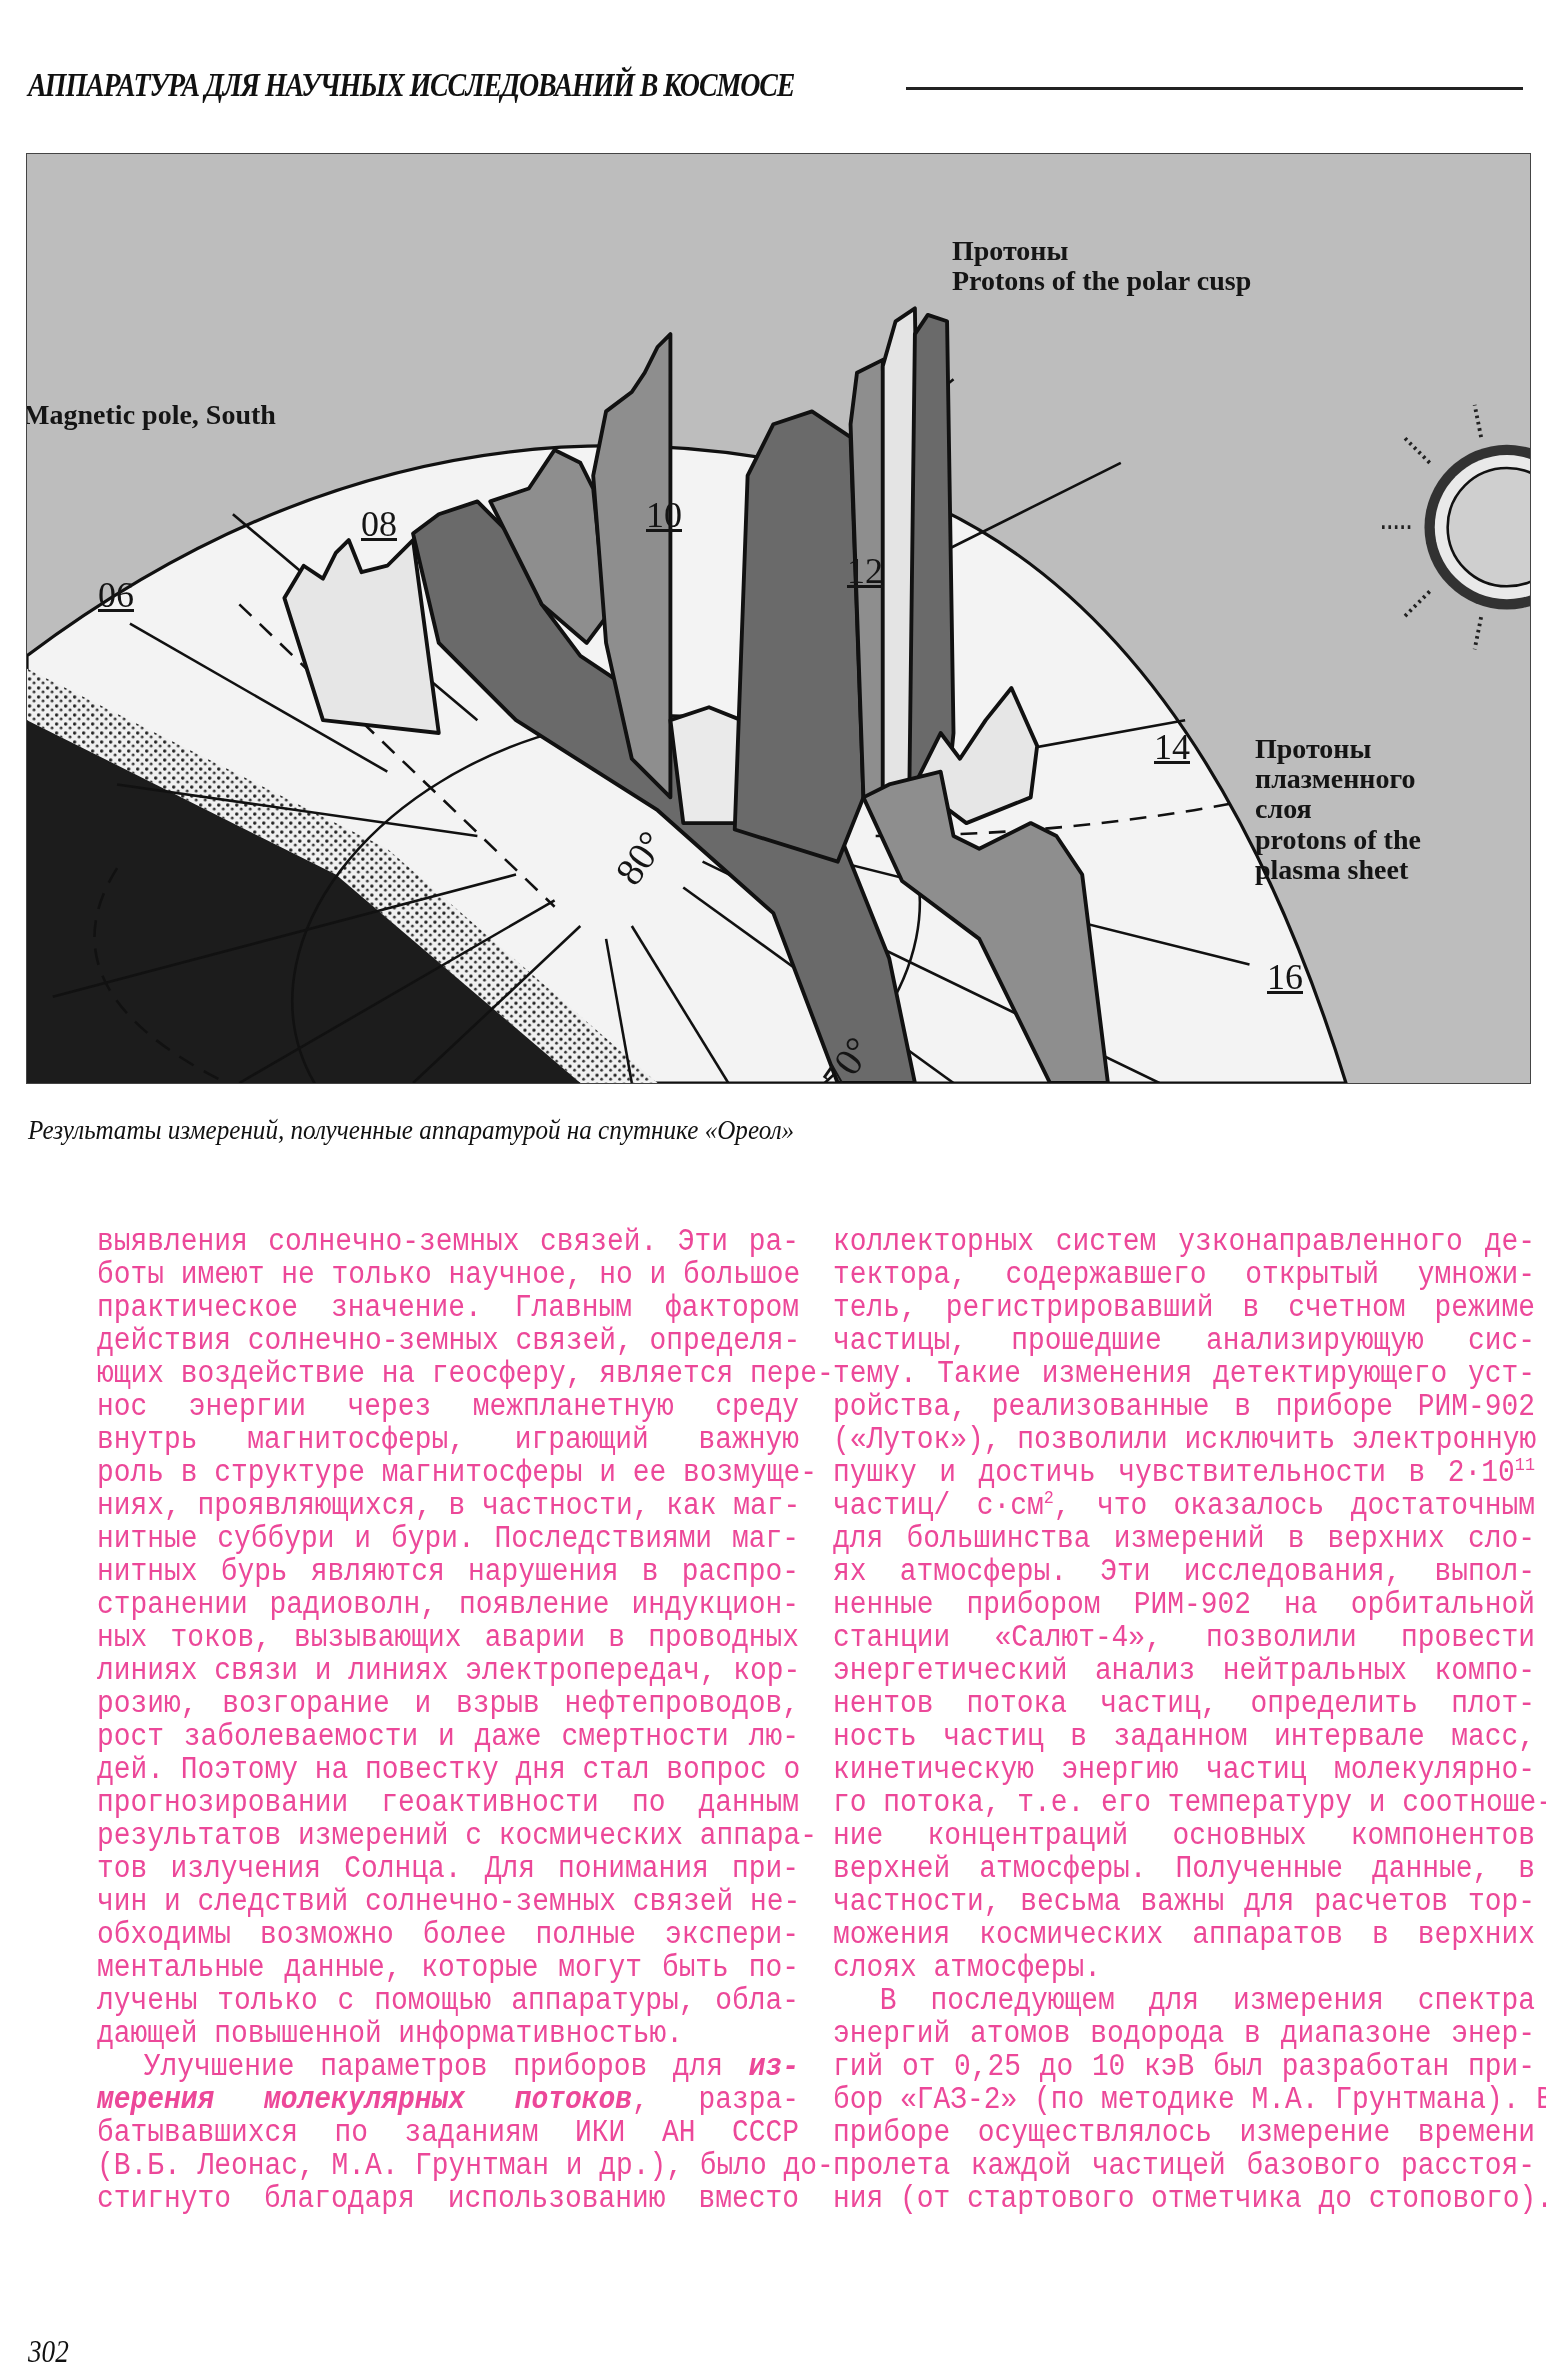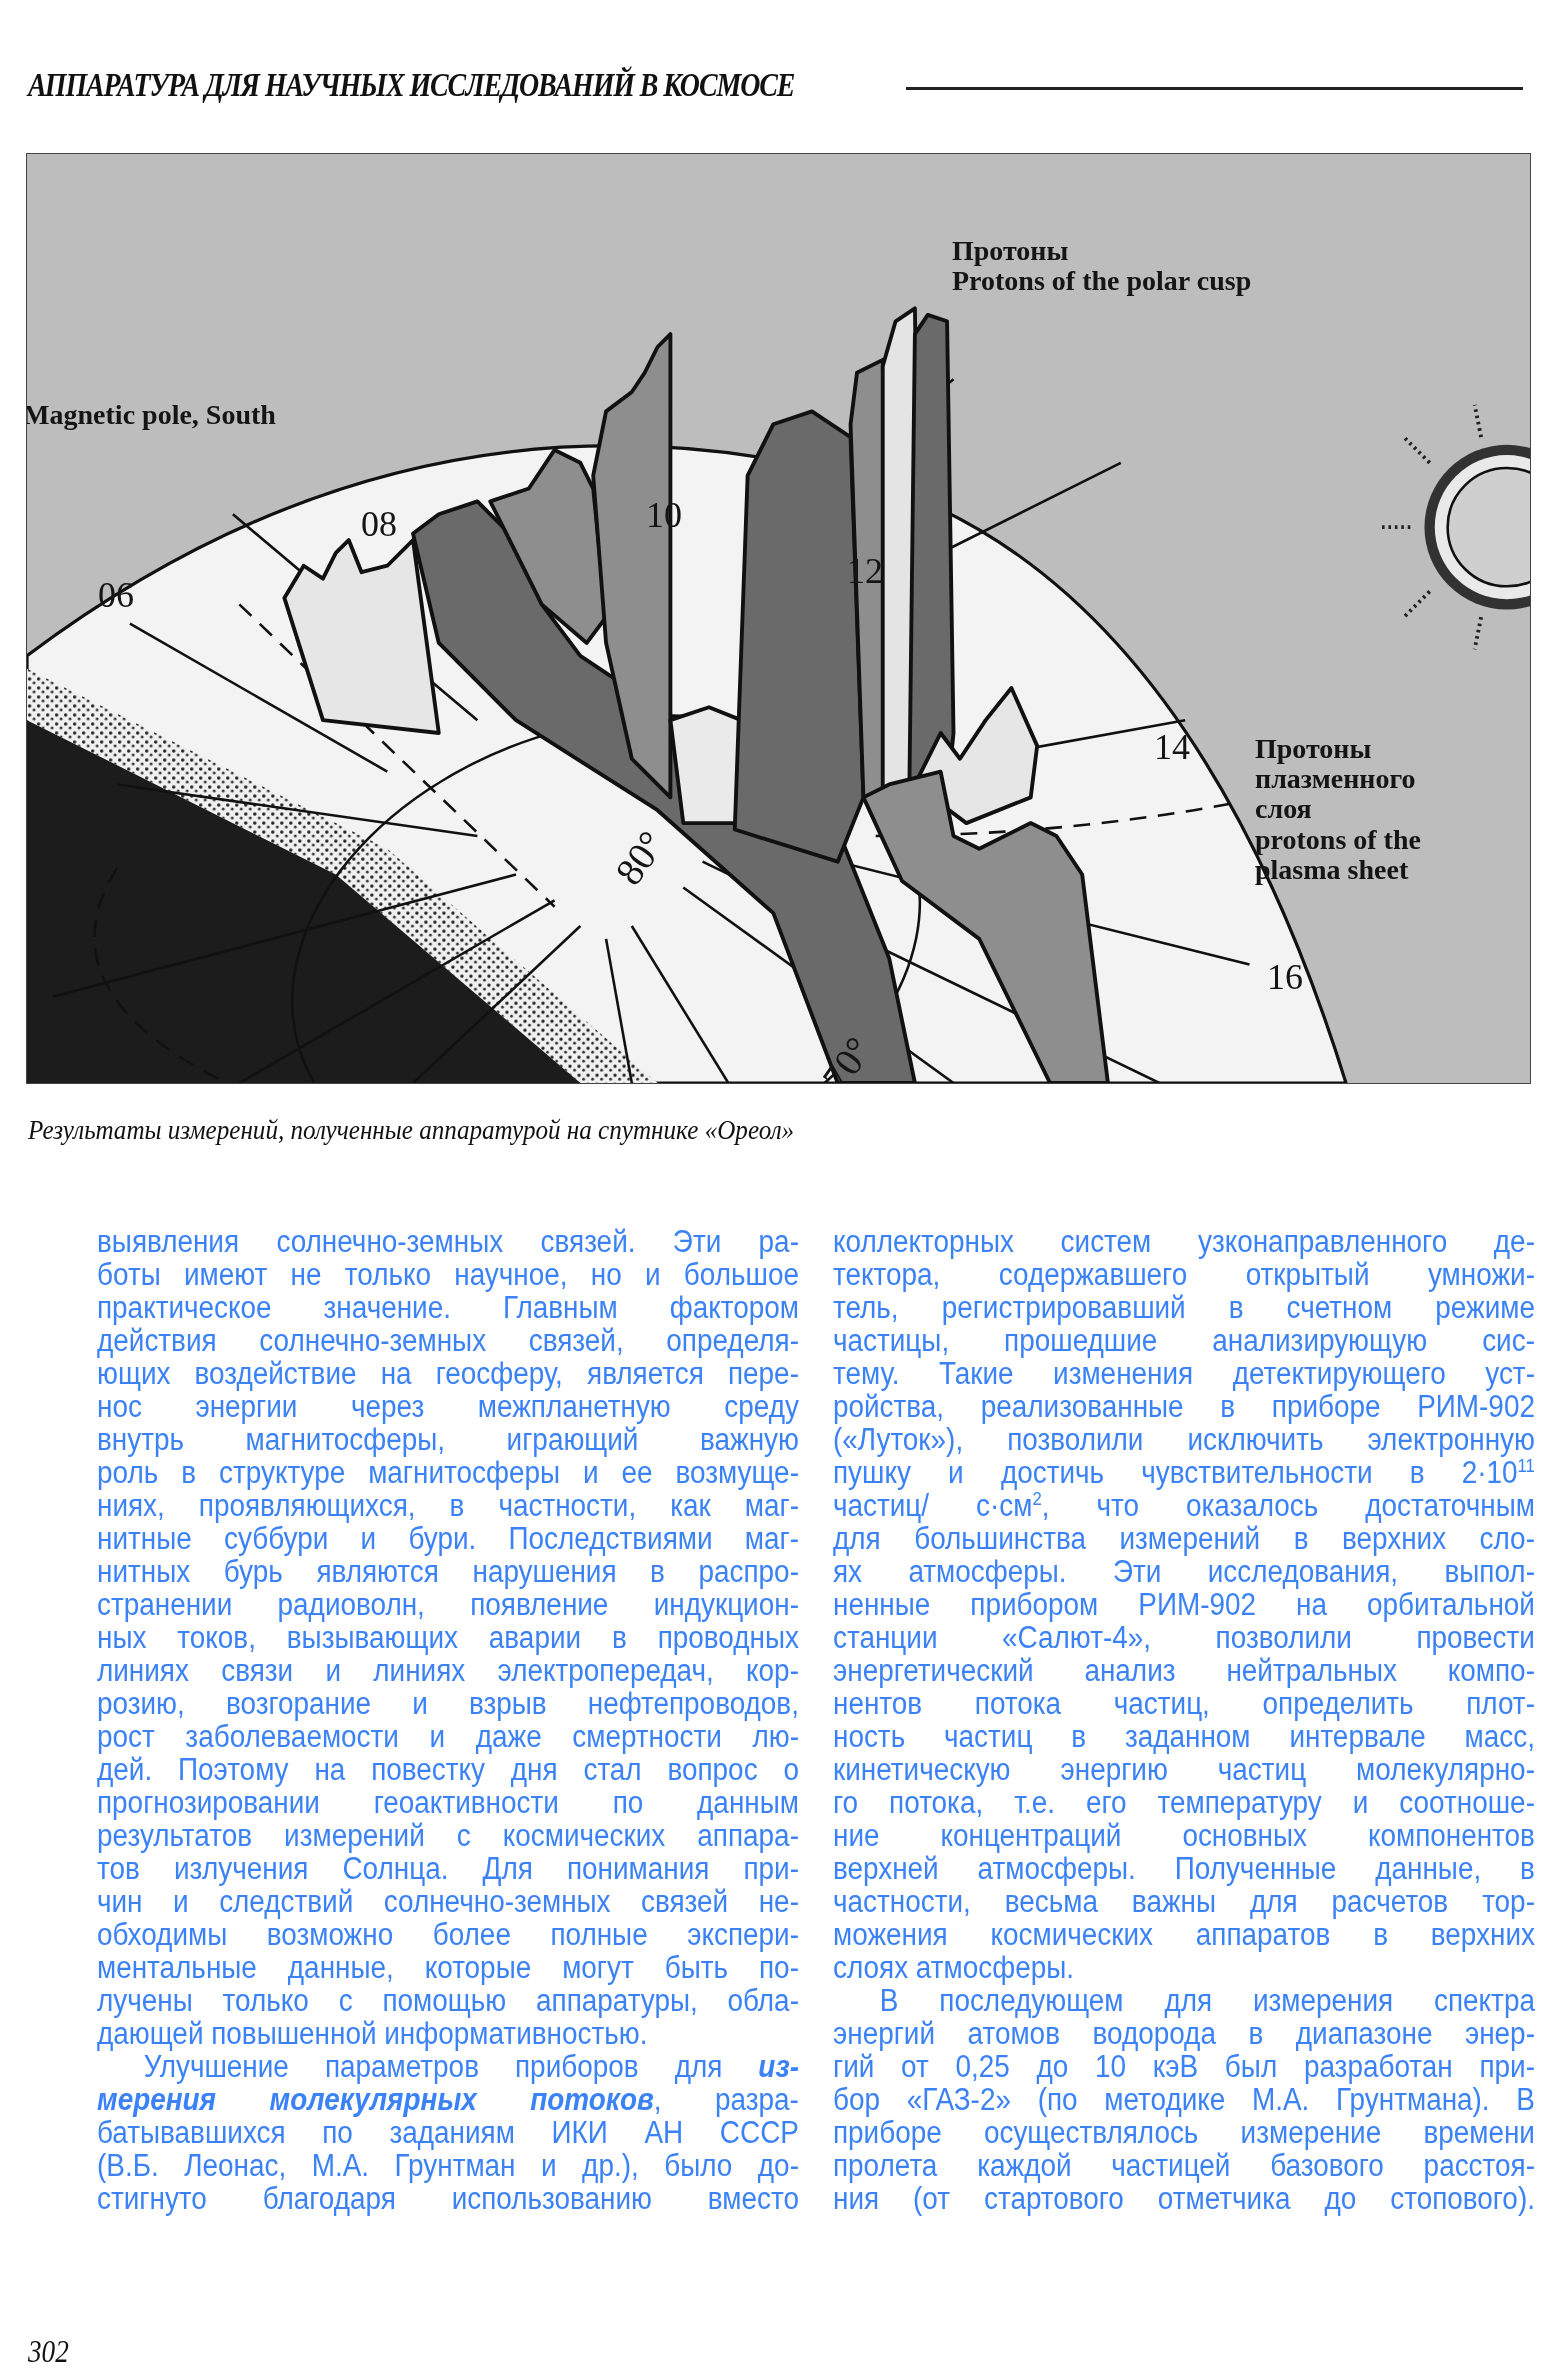--- a/index.html
+++ b/index.html
@@ -19,29 +19,29 @@
     .running-head .rule {
       position: absolute; left: 878px; right: 0; top: 28px; height: 2.6px; background: #222;
     }
     .figure {
       position: absolute; left: 26px; top: 153px; width: 1505px; height: 931px;
       border: 1.9px solid #444; box-sizing: border-box; background: #bdbdbd; overflow: hidden;
     }
     .figure svg { position: absolute; left: 0; top: 0; width: 100%; height: 100%; }
     .fig-label { position: absolute; font-family: "Liberation Serif", serif; color: #151515; font-weight: bold; line-height: 1.08; }
     .fig-label.big { font-size: 28px; }
-    .fig-label.hour { font-size: 36px; font-weight: normal; }
+    .fig-label.hour { font-size: 36px; font-weight: normal; text-decoration: underline; }
     .fig-label.deg { font-size: 39px; font-weight: normal; }
     .caption {
       position: absolute; left: 28px; top: 1115px; font-style: italic; font-family: "Liberation Serif", serif;
       font-size: 27px; color: #111; transform: scaleX(0.93); transform-origin: left center; white-space: nowrap;
     }
     .col {
       position: absolute; top: 1225px; width: 702px;
-      font-family: Liberation Sans, sans-serif; font-size: 31px; line-height: 33px; color: #3b82f6;
+      font-family: Liberation Mono, monospace; font-size: 31px; line-height: 33px; color: #ec4899;
       text-align: justify;
     }
     .col.left { left: 97px; }
     .col.right { left: 833px; }
     .col p { margin: 0; transform: scaleX(0.9); transform-origin: left top; width: 111.1%; }
     .col .line { display: block; text-align: justify; text-align-last: justify; white-space: nowrap; }
     .col .line.last { text-align-last: left; }
     .col .line.indent { padding-left: 52px; }
     .emph { font-style: italic; font-weight: bold; }
     sup { font-size: 60%; line-height: 0; vertical-align: super; }

